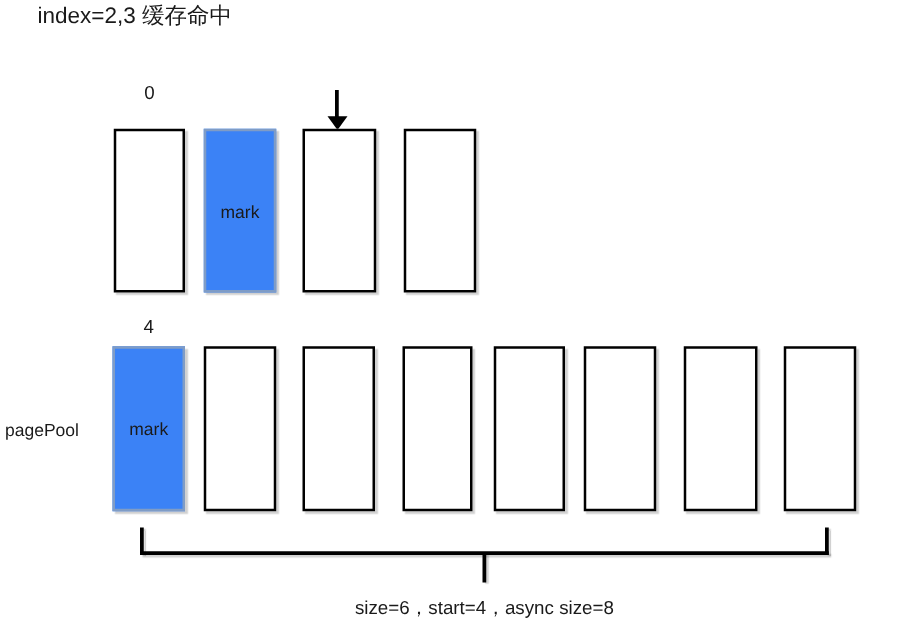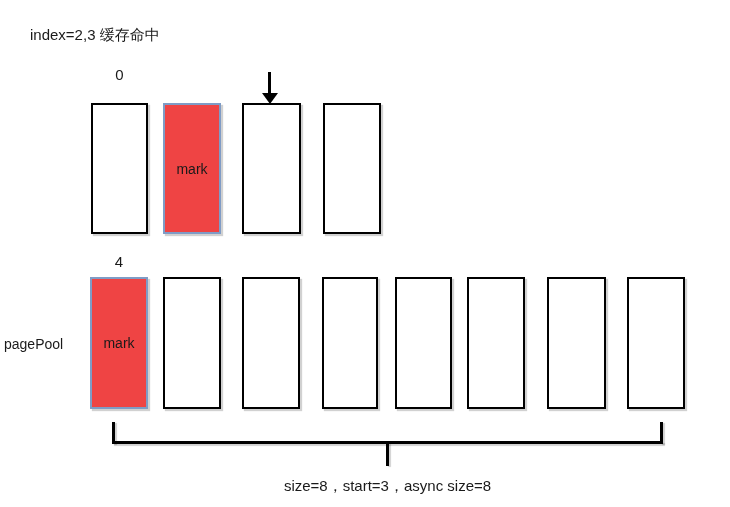--- a/index.html
+++ b/index.html
@@ -1,32 +1,32 @@
 <!DOCTYPE html>
 <html><head>
 <meta charset="utf-8">
 <style>
   html,body{margin:0;padding:0;}
   body{
     width:730px;height:507px;background:#ffffff;position:relative;overflow:hidden;
     font-family:"Liberation Sans","DejaVu Sans",sans-serif;color:#1a1a1a;
   }
   .abs{position:absolute;}
-  .title{left:30px;top:26px;font-size:15px;white-space:nowrap;}
+  .title{left:30px;top:0;font-size:18px;white-space:nowrap;}
   .idx-label{font-size:15px;text-align:center;}
   .idx-top{left:91px;top:66px;width:57px;}
   .idx-bottom{left:90px;top:253px;width:58px;}
   .row-label{left:4px;top:335px;width:82px;height:18px;font-size:14px;line-height:18px;}
   .cell{
     position:absolute;box-sizing:border-box;background:#ffffff;
     border:2px solid #000000;box-shadow:2px 2px 1px rgba(0,0,0,0.18);
     display:flex;align-items:center;justify-content:center;
     font-size:14px;color:#1a1a1a;
   }
-  .cell.highlight{background:#ef4444;border-color:#7f9cc6;}
+  .cell.highlight{background:#3b82f6;border-color:#7f9cc6;}
   
   .arrow-line{left:268px;top:72px;width:3px;height:23px;background:#000;}
   .arrow-head{
     left:262px;top:93px;width:0;height:0;
     border-left:8px solid transparent;border-right:8px solid transparent;
     border-top:11px solid #000;
   }
   
   .bracket-bar{left:112px;top:441px;width:551px;height:3px;background:#000;box-shadow:2px 2px 1px rgba(0,0,0,0.18);}
   .bracket-tick-left{left:112px;top:422px;width:3px;height:22px;background:#000;box-shadow:2px 1px 1px rgba(0,0,0,0.18);}
@@ -62,13 +62,13 @@
 <div class="cell" style="left:322px;top:277px;width:56px;height:132px;"></div>
 <div class="cell" style="left:395px;top:277px;width:57px;height:132px;"></div>
 <div class="cell" style="left:467px;top:277px;width:58px;height:132px;"></div>
 <div class="cell" style="left:547px;top:277px;width:59px;height:132px;"></div>
 <div class="cell" style="left:627px;top:277px;width:58px;height:132px;"></div>
 
 <div class="abs bracket-tick-left"></div>
 <div class="abs bracket-bar"></div>
 <div class="abs bracket-tick-right"></div>
 <div class="abs bracket-stem"></div>
-<div class="abs caption">size=8，start=3，async size=8</div>
+<div class="abs caption">size=6，start=4，async size=8</div>
 
 </body></html>

